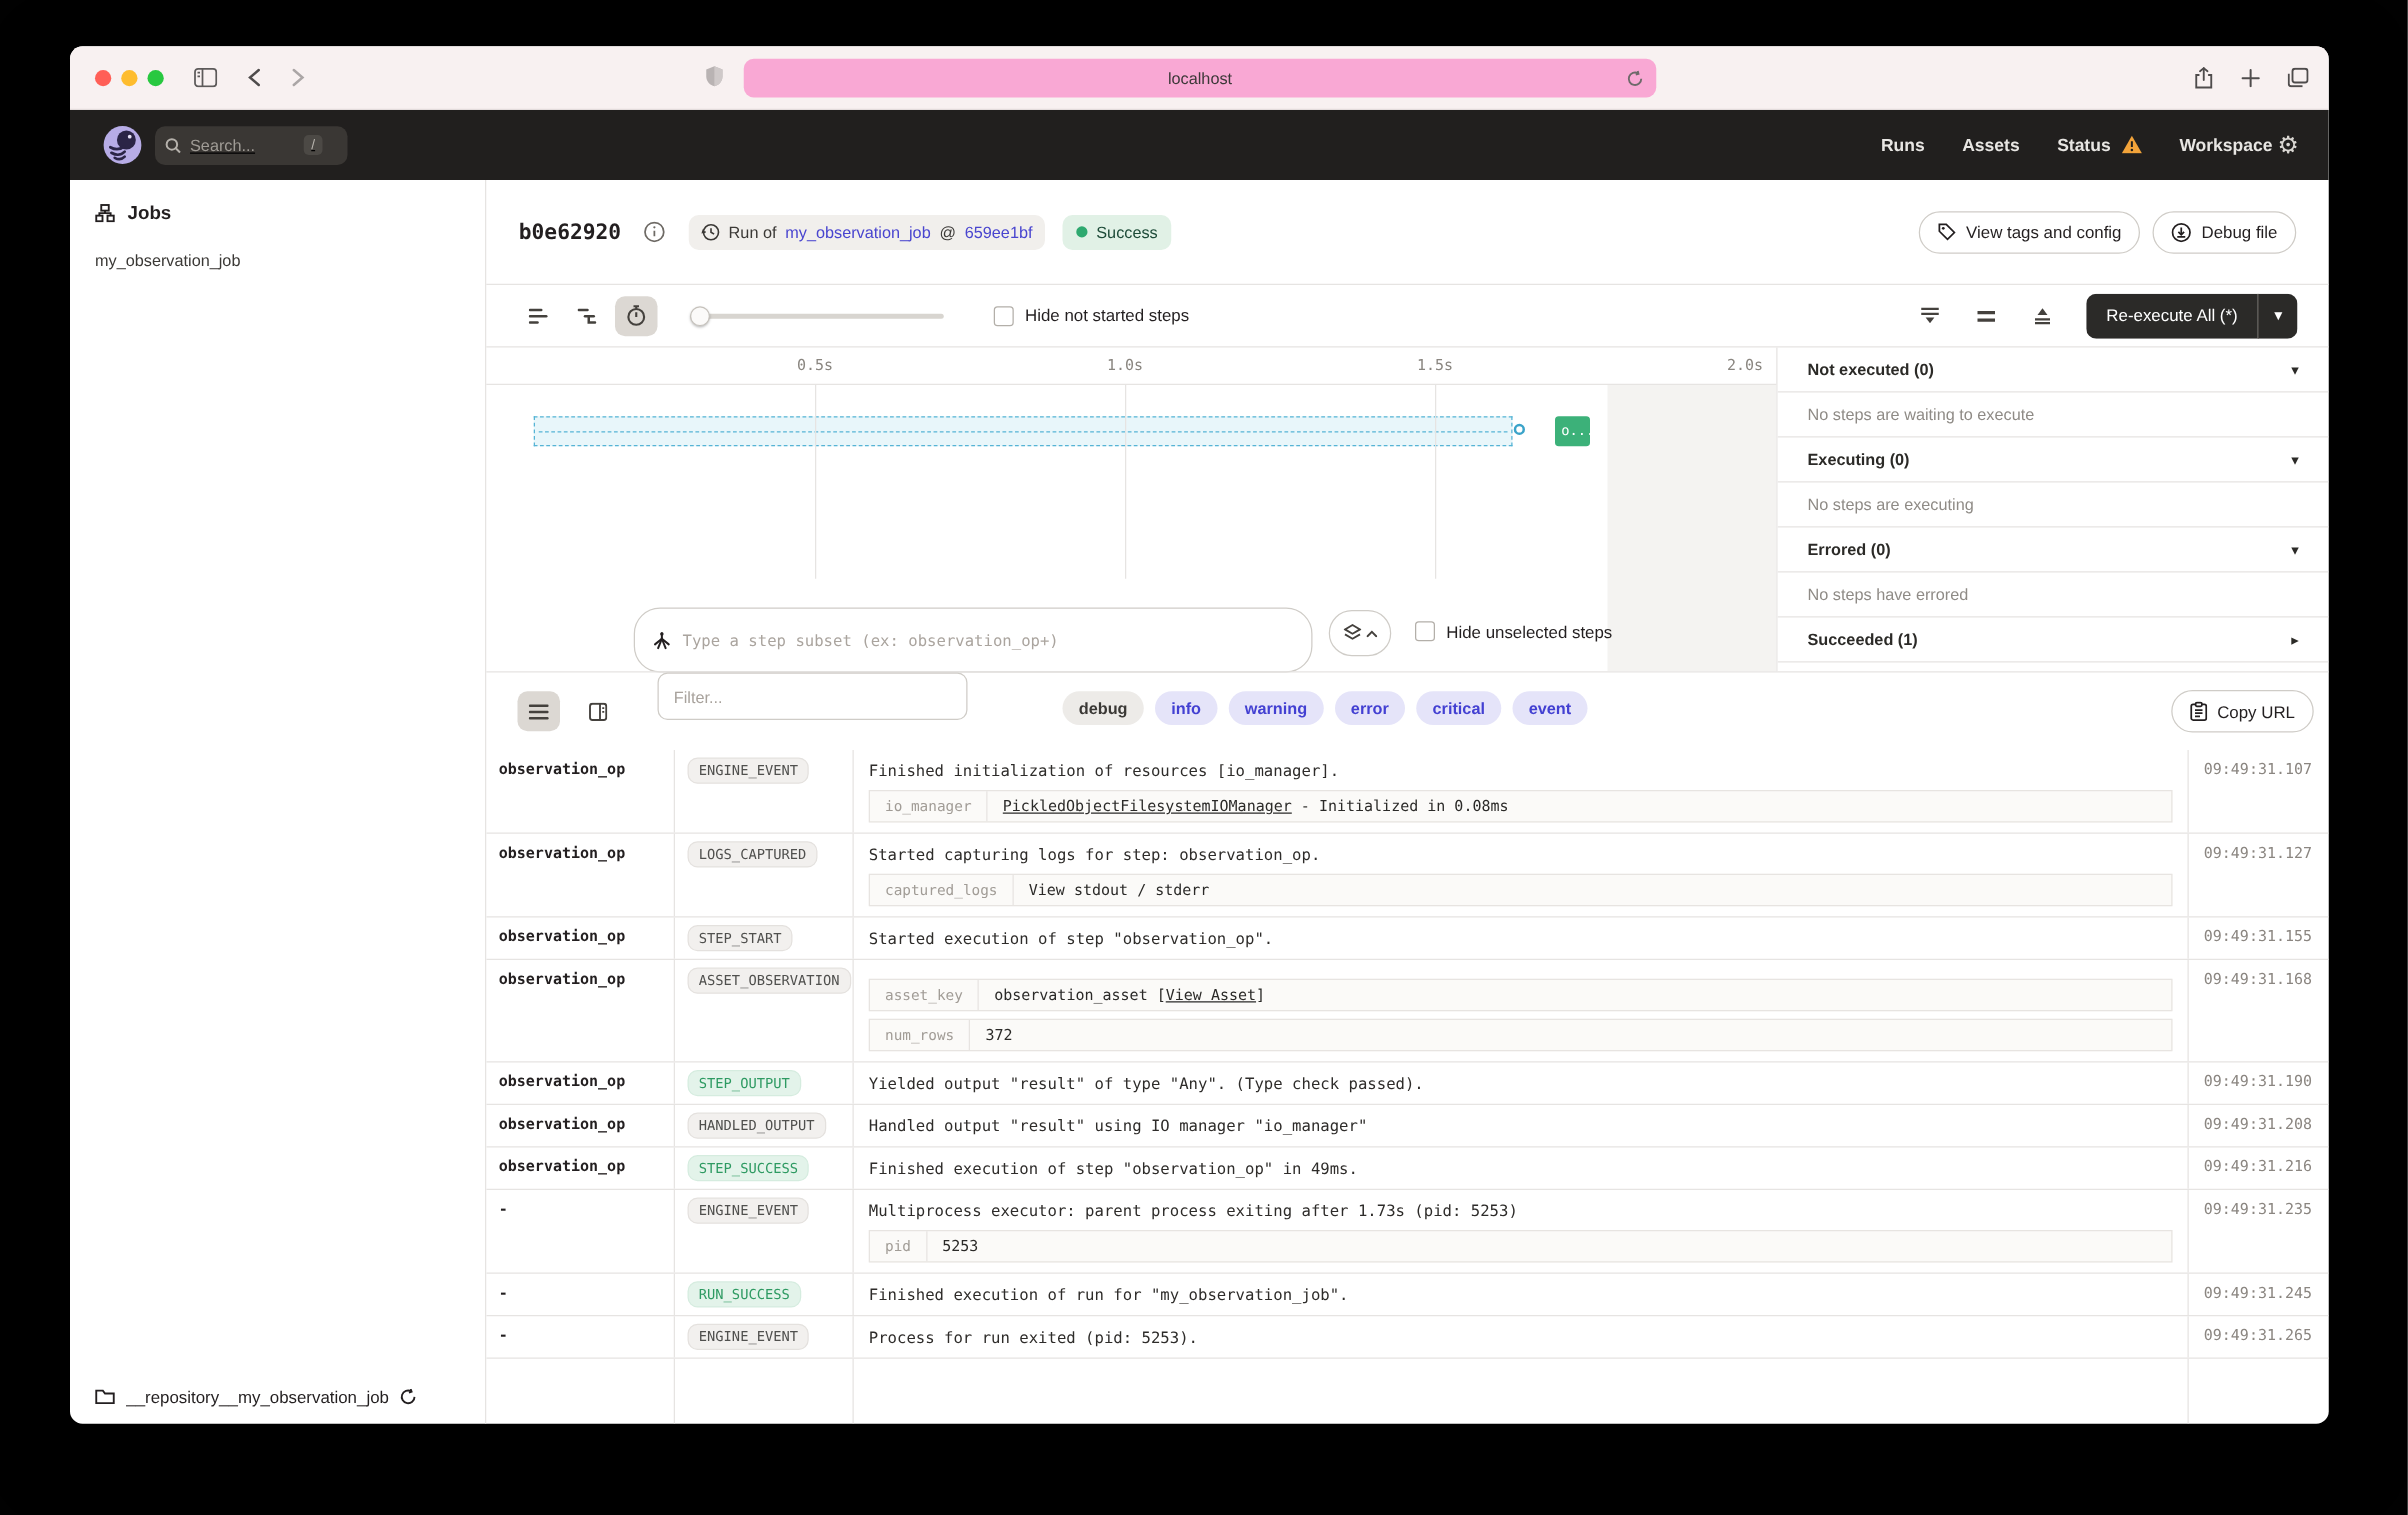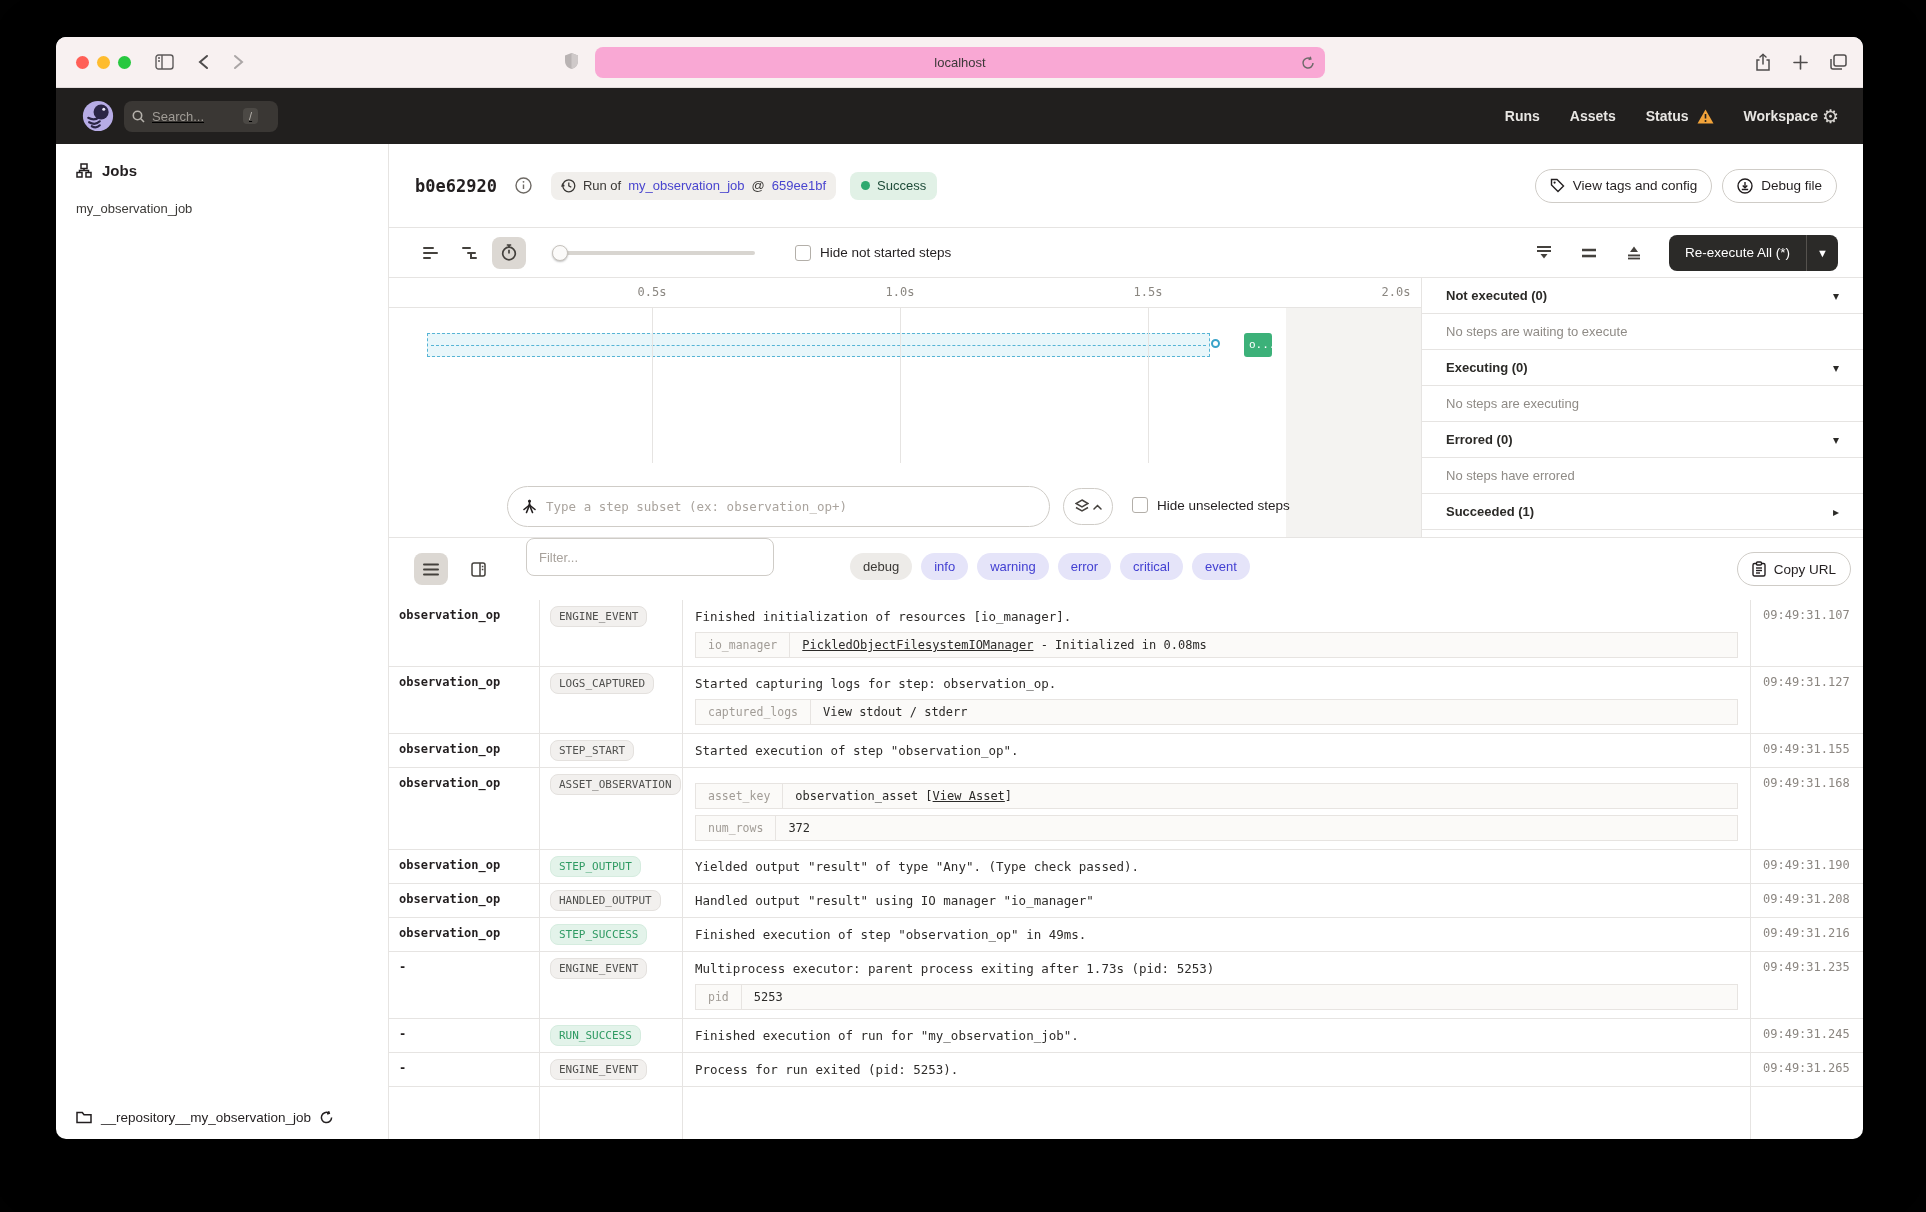--- a/index.html
+++ b/index.html
@@ -28,21 +28,21 @@
   .shield{ position:absolute; left:508px; top:15px; }
 
   
   .appheader{ height:56px; background:#211f1e; display:flex; align-items:center; padding:0 24px; }
   .logo{ width:32px; height:32px; margin-left:2px; flex:none; }
   .searchpill{ margin-left:10px; width:154px; height:31px; background:#3a3734; border-radius:8px; display:flex; align-items:center; padding:0 8px; gap:7px;text-decoration:underline; }
   .searchpill input{ background:transparent; border:none; outline:none; color:#e4e1de; font-size:13px; width:84px; font-family:"Liberation Sans",sans-serif; }
   .searchpill input::placeholder{ color:#a09c96; }
   .kbd{ background:#4c4945; color:#b8b4ae; border-radius:4px; font-size:11px; padding:2px 6px; }
   .topnav{ margin-left:auto; display:flex; align-items:center; gap:30px; }
-  .topnav .navitem{ color:#e8e6e3; font-size:14px; font-weight:600; display:flex; align-items:flex-end; gap:8px; cursor:pointer; }
+  .topnav .navitem{ color:#e8e6e3; font-size:14px; font-weight:600; display:flex; align-items:flex-start; gap:8px; cursor:pointer; }
   .gearbtn{ color:#d9d6d2; font-size:19px; margin-left:4px; cursor:pointer; line-height:1; }
 
   
   .appbody{ display:flex; height:995px; }
   .sidebar{ width:333px; border-right:1px solid var(--keyline); display:flex; flex-direction:column; justify-content:space-between; flex:none; }
   .sidebar-top{ padding:18px 20px; }
   .sidebar-title-row{ display:flex; align-items:center; gap:10px; font-weight:700; font-size:15px; color:var(--ink); }
   .sidebar-job{ margin-top:22px; font-size:13px; color:#3b3936; cursor:pointer; }
   .sidebar-bottom{ padding:14px 20px; display:flex; align-items:center; gap:9px; font-size:13.5px; color:var(--ink); }
 
@@ -80,39 +80,39 @@
   .gantt{ width:1032px; position:relative; flex:none; }
   .timeline{ position:absolute; left:0; top:0; width:100%; height:30px; border-bottom:1px solid var(--keyline); }
   .tick{ position:absolute; top:7px; transform:translateX(-50%); font-size:12px; color:#8a8680; }
   .gridline{ position:absolute; top:30px; height:155px; width:1px; background:var(--keyline); }
   .ganttshade{ position:absolute; left:897px; right:0; top:30px; bottom:0; background:var(--panelbg); }
   .ganttbar{ position:absolute; left:38px; top:55px; width:783px; height:24px; background:#e8f6fa; border:1px dashed #56b4d5; cursor:pointer; }
   .ganttbar .mid{ position:absolute; left:3px; right:3px; top:50%; border-top:1px dashed #56b4d5; }
   .ganttmarker{ position:absolute; left:822px; top:61px; width:9px; height:9px; border:2px solid #3aa3c9; border-radius:50%; background:#fff; }
   .ganttstep{ position:absolute; left:855px; top:55px; width:28px; height:24px; background:var(--greenbox); border-radius:3px; color:#fff; font-size:11px; line-height:24px; padding-left:5px; overflow:hidden; cursor:pointer; }
   .subsetrow{ position:absolute; left:0; top:208px; width:100%; height:41px; }
-  .subsetinput{ position:absolute; left:118px; top:0; width:543px; height:41px; border:1px solid #cfccc7; border-radius:21px; background:#fff; display:flex; align-items:center; padding:0 14px; gap:9px; }
+  .subsetinput{ position:absolute; left:118px; top:0; width:543px; height:52px; border:1px solid #cfccc7; border-radius:21px; background:#fff; display:flex; align-items:center; padding:0 14px; gap:9px; }
   .subsetinput input{ border:none; outline:none; flex:1; font-size:12.5px; color:var(--ink); font-family:"DejaVu Sans Mono",monospace; }
   .subsetinput input::placeholder{ color:#aaa49e; }
   .layersbtn{ position:absolute; left:674px; top:2px; width:50px; height:37px; border:1px solid #cfccc7; border-radius:19px; background:#fff; display:flex; align-items:center; justify-content:center; gap:4px; color:#44413d; cursor:pointer; }
   .subsetrow .checkrow{ position:absolute; left:743px; top:11px; }
 
   
   .statuspanel{ flex:1; border-left:1px solid var(--keyline); overflow:hidden; }
   .psec-header{ height:36px; display:flex; align-items:center; justify-content:space-between; padding:0 24px; border-bottom:1px solid var(--keyline); cursor:pointer; }
   .psec-title{ font-size:13px; font-weight:700; color:#2b2a27; }
   .psec-caret{ font-size:12px; color:#2b2a27; }
   .psec-body{ height:36px; display:flex; align-items:center; padding:0 24px; border-bottom:1px solid var(--keyline); font-size:13px; color:var(--gray); }
 
   
   .logstoolbar{ height:63px; border-top:1px solid var(--keyline); position:relative; display:flex; align-items:center; padding:0 25px; }
   .viewtoggles{ display:flex; gap:8px; }
   .filterinput{ position:absolute; left:137px; top:0; width:248px; height:38px; border:1px solid #cfccc7; border-radius:8px; padding:16px 12px; font-size:13px; color:var(--ink); outline:none; font-family:"Liberation Sans",sans-serif; }
   .filterinput::placeholder{ color:#a8a29c; }
-  .chips{ position:absolute; left:461px; top:15px; display:flex; gap:9px; }
+  .chips{ position:absolute; left:461px; top:15px; display:flex; gap:9px;font-weight:bold; }
   .chip{ height:27px; border-radius:14px; padding:0 13px; display:flex; align-items:center; font-size:13px; cursor:pointer; background:var(--chipbg); color:var(--chiptext); }
   .chip.inactive{ background:#edebe8; color:#3a3835; }
   .copyurl{ position:absolute; right:12px; top:14px;justify-content:flex-end; }
 
   
   .tablehead{ height:27px; display:grid; grid-template-columns:151px 143px 1068px 1fr; border-bottom:1px solid var(--keyline); }
   .tablehead .col-head{ font-size:11.5px; letter-spacing:.4px; color:#928e89; padding:6px 10px; border-right:1px solid var(--keyline); overflow:hidden; white-space:nowrap; }
   .tablehead .col-head:nth-child(3){ padding-left:12px; }
   .tablehead .col-head:last-child{ border-right:none; padding-left:12px; }
   .tablebody{ flex:1; display:flex; flex-direction:column; overflow:hidden; }

